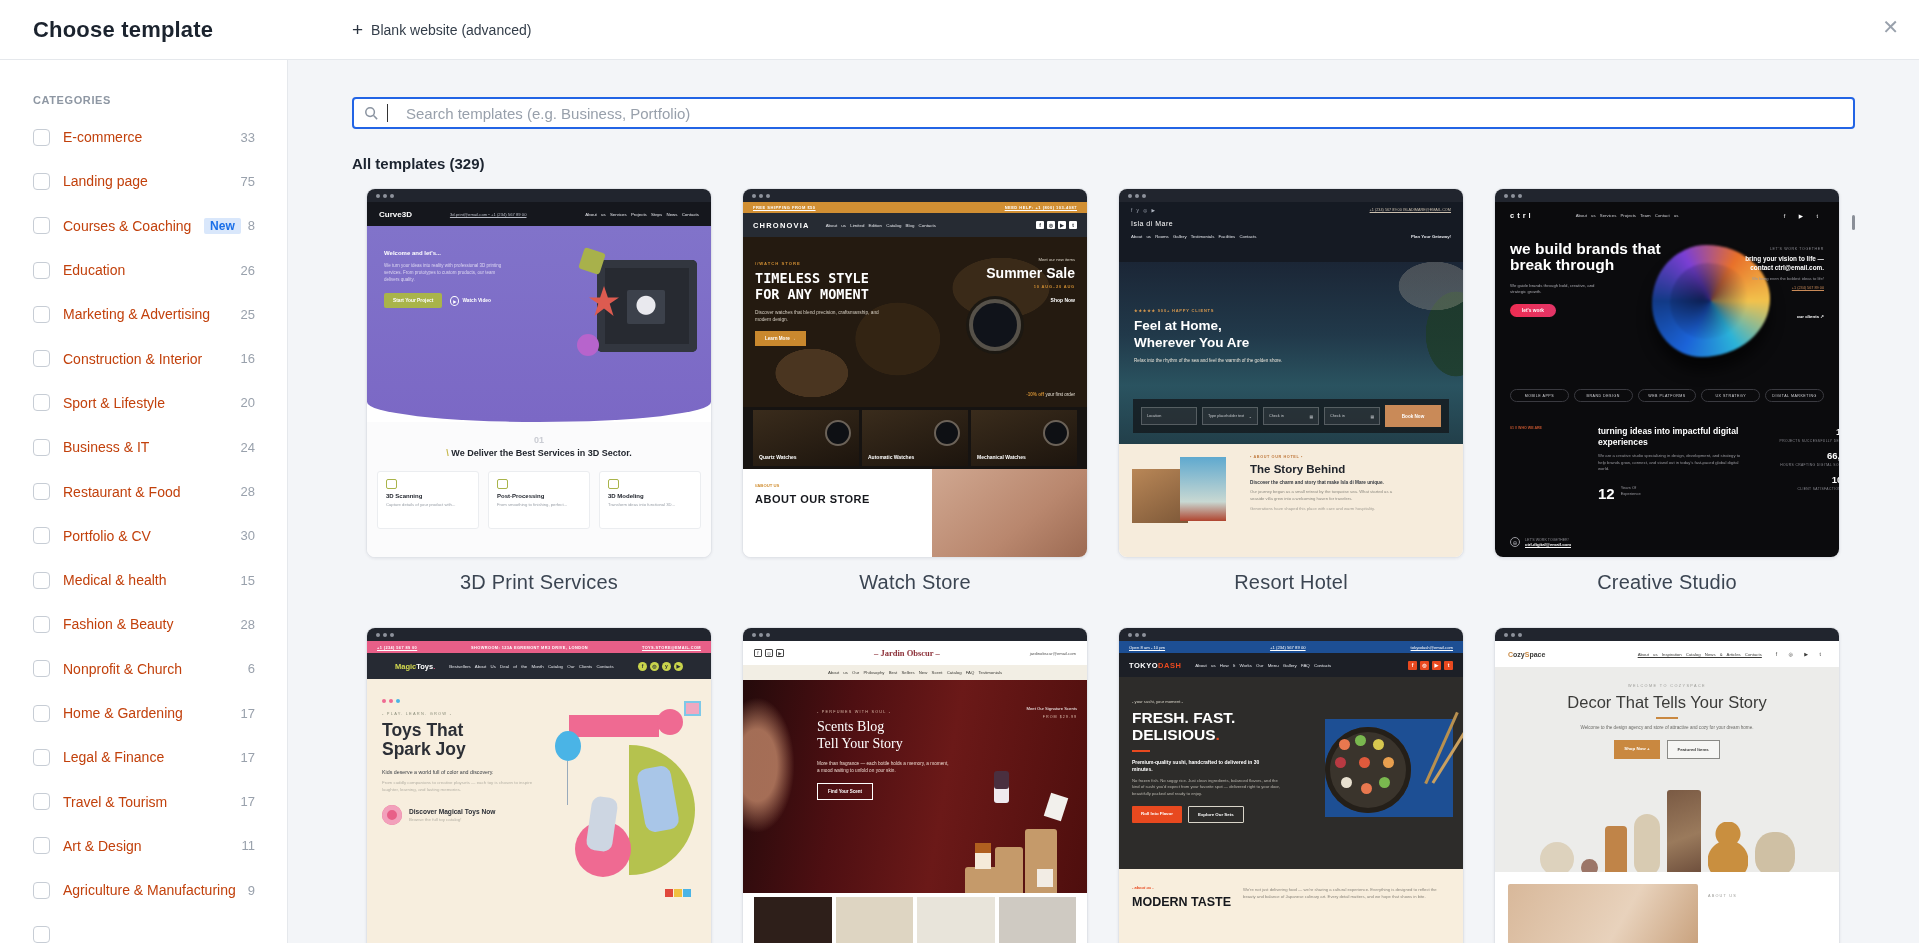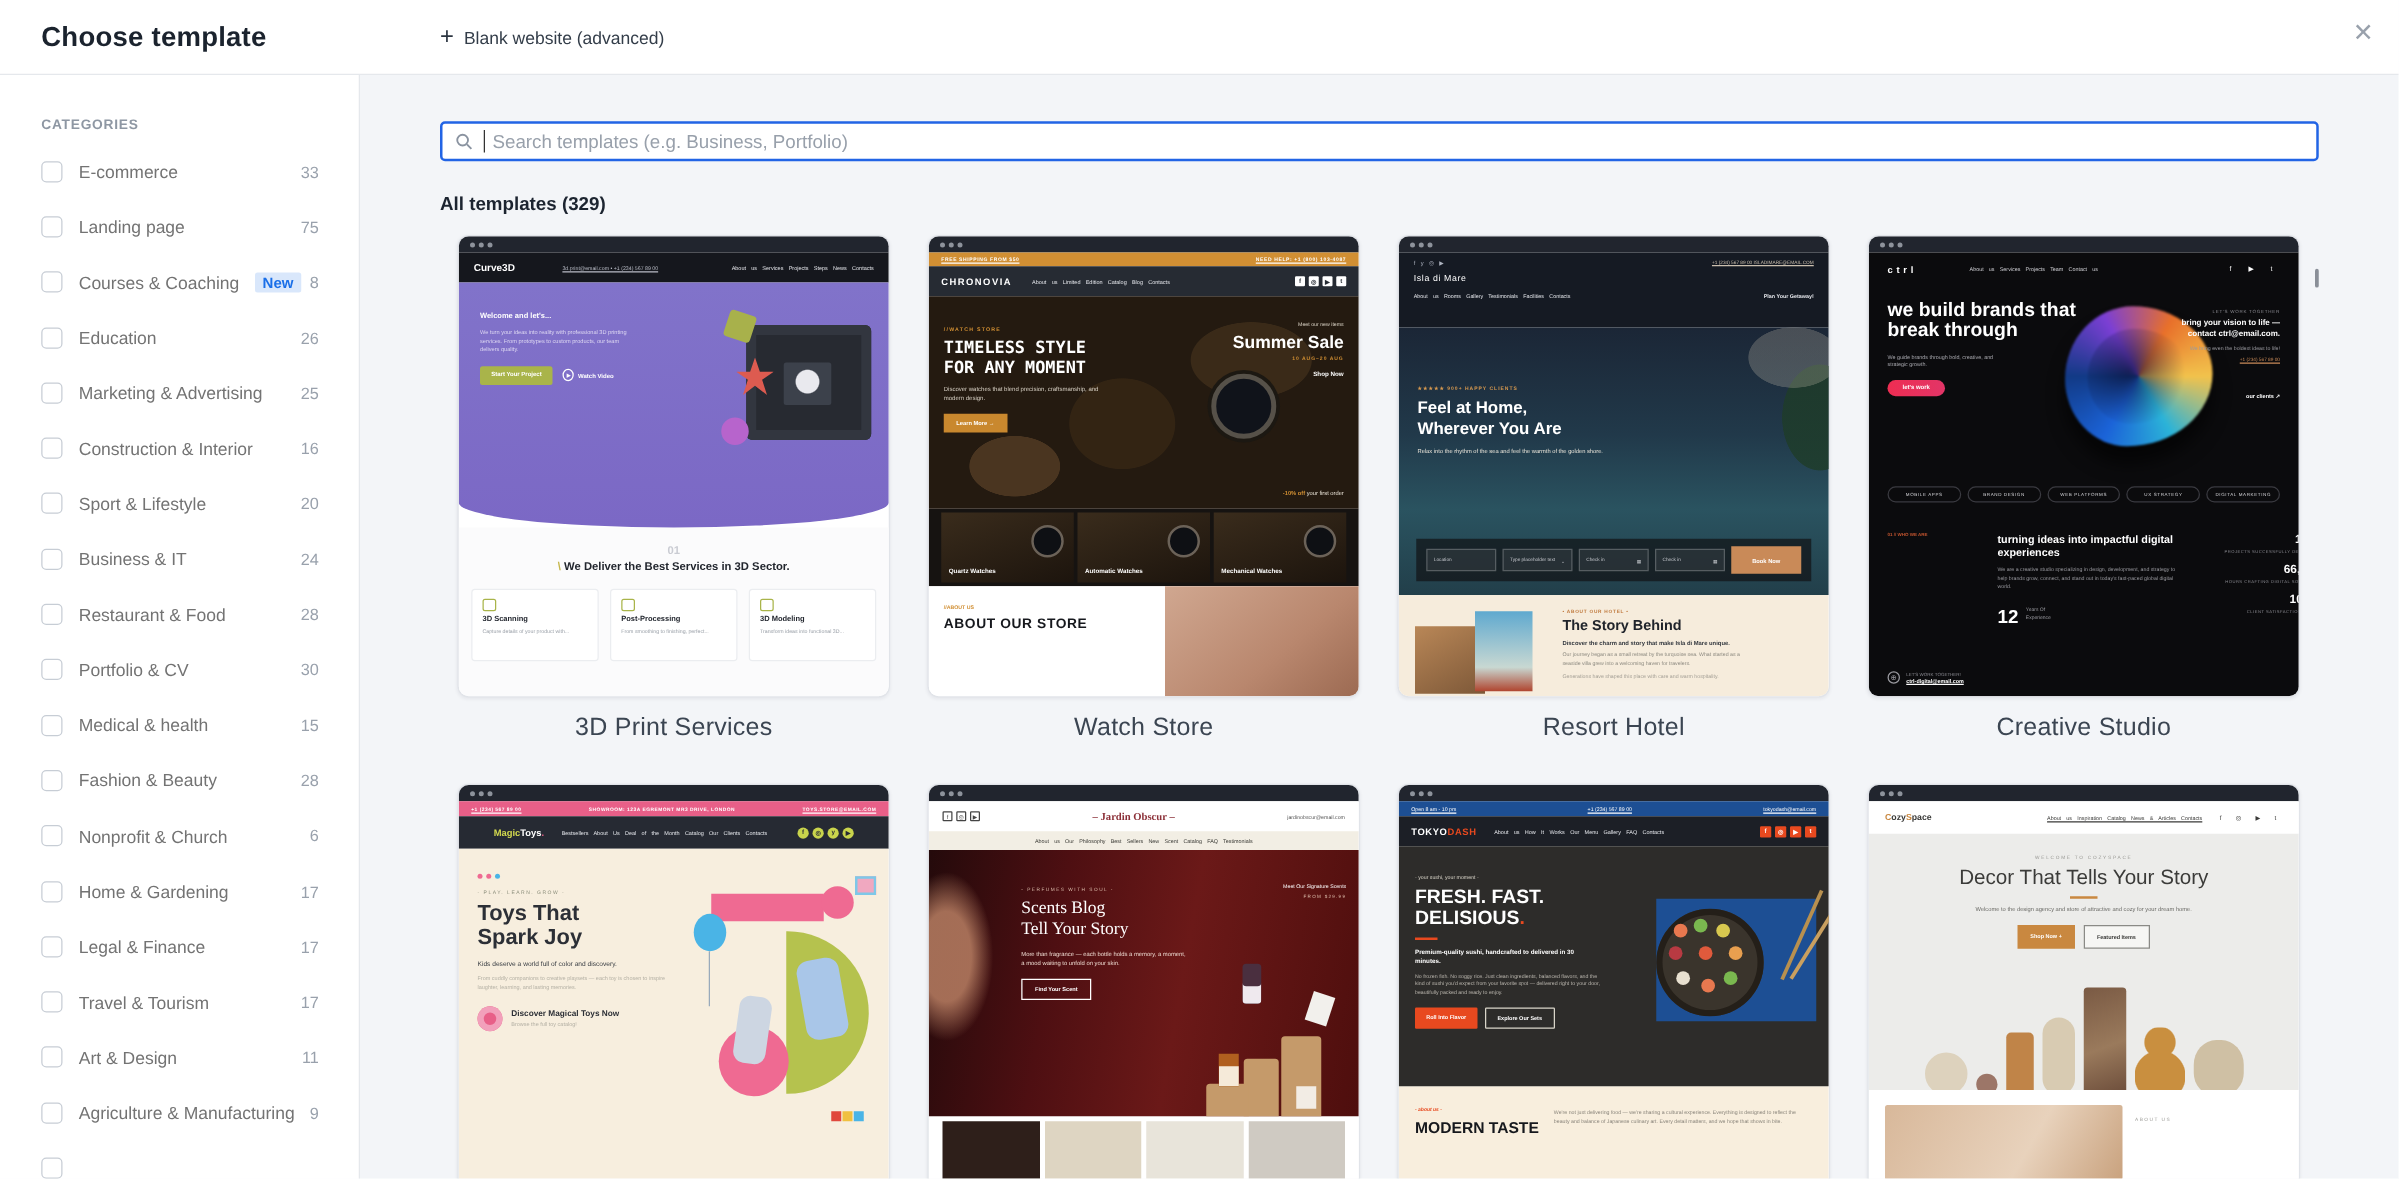--- a/index.html
+++ b/index.html
@@ -13,30 +13,30 @@
   .blank-btn { position:absolute; left:352px; display:flex; align-items:center; gap:8px; font-size:14px; color:#333d49; cursor:pointer; }
   .blank-btn .plus { font-size:19px; font-weight:400; color:#2b3440; line-height:1; }
   .close-x { position:absolute; right:20px; top:17px; font-size:20px; color:#99a1ac; cursor:pointer; line-height:1; }
 
   
   .bod { flex:1; display:flex; overflow:hidden; }
   aside { width:288px; flex:none; background:#fff; border-right:1px solid #e5e8ec; padding:34px 0 0 33px; }
   .cats-hd { font-size:11px; font-weight:700; letter-spacing:.6px; color:#8e97a3; margin-bottom:9px; }
   .cat-row { height:44.3px; display:flex; align-items:center; width:222px; cursor:pointer; }
   .cbx { width:17px; height:17px; border:1.5px solid #c7cdd5; border-radius:4px; background:#fff; flex:none; }
-  .cat-lab { font-size:14px; color:#737373; margin-left:13px; white-space:nowrap; }
+  .cat-lab { font-size:14px; color:#c2410c; margin-left:13px; white-space:nowrap; }
   .cat-spacer { flex:1; }
   .badge-new { font-size:12px; font-weight:700; color:#1a6fe8; background:#d9e7fb; padding:1px 6px; border-radius:2px; margin-right:7px; }
   .cat-count { font-size:13px; color:#99a1ac; }
 
   main { flex:1; background:#f3f5f8; position:relative; padding:37px 0 0 64px; overflow:hidden; }
   .search-wrap { width:1503px; height:32px; background:#fff; border:2px solid #2264e5; border-radius:4px; display:flex; align-items:center; padding:0 10px; }
   .search-wrap svg { flex:none; }
   .caret { width:1px; height:18px; background:#333; margin-left:8px; }
-  .search-input { border:none; outline:none; flex:1; font-size:15px; color:#1d4ed8; font-family:"Liberation Sans",sans-serif; margin-left:6px; background:transparent; }
+  .search-input { border:none; outline:none; flex:1; font-size:15px; color:#1d4ed8; font-family:"Liberation Sans",sans-serif; margin-left:18px; background:transparent; }
   .search-input::placeholder { color:#98a0ab; }
   .sec-title { margin:26px 0 0 0; font-size:15px; font-weight:700; color:#1c2430; }
 
   .grid { margin:16px 0 0 14px; display:grid; grid-template-columns:repeat(4,346px); column-gap:30px; row-gap:33px; }
   .card { width:346px; cursor:pointer; }
   .shot { height:370px; background:#fff; border:1px solid #e1e4e9; border-radius:9px; overflow:hidden; display:flex; flex-direction:column; box-shadow:0 1px 3px rgba(25,35,55,.07); }
   .chrome { height:13px; flex:none; background:#21252e; display:flex; align-items:center; gap:3px; padding:0 9px; }
   .chrome i { width:4px; height:4px; border-radius:50%; background:#8d929b; }
   .tname { text-align:center; margin-top:13px; font-size:20px; font-weight:300; color:#3b4552; letter-spacing:.2px; }
   .scroll-thumb { position:absolute; right:64px; top:155px; width:3px; height:15px; background:#8a8f98; border-radius:2px; }
@@ -107,21 +107,21 @@
   .t1-at { font-size:11px; font-weight:800; color:#16181d; letter-spacing:.5px; margin-top:5px; }
   .t1-aimg { flex:1; background:linear-gradient(140deg,#d0a790,#b9876e 60%,#9c6a52); }
 
   
   .t2-head { height:60px; flex:none; background:#151a23; color:#fff; padding:6px 12px 0; }
   .t2-r1 { display:flex; font-size:4.6px; color:#aeb4c0; gap:6px; }
   .t2-r1 .right { margin-left:auto; font-size:3.8px; color:#cbbfae; text-decoration:underline; }
   .t2-brand { font-size:7px; margin-top:7px; letter-spacing:.5px; }
   .t2-r3 { display:flex; margin-top:7px; font-size:4.3px; color:#e2e4e9; }
   .t2-r3 .cta { margin-left:auto; font-weight:700; }
-  .t2-hero { height:214px; flex:none; position:relative; color:#fff; padding:46px 0 0 15px;
+  .t2-hero { height:182px; flex:none; position:relative; color:#fff; padding:46px 0 0 15px;
     background:linear-gradient(180deg,#1b2636 0%,#21394a 40%,#2a5360 68%,#223f4a 100%); }
   .t2-hero::before { content:""; position:absolute; right:0; top:0; width:140px; height:120px;
     background:radial-gradient(60px 40px at 80% 20%, rgba(210,200,180,.25) 0 60%, transparent 61%),
                radial-gradient(50px 70px at 95% 60%, rgba(30,60,40,.8) 0 60%, transparent 61%); }
   .t2-kick { font-size:4px; color:#d99a4f; font-weight:700; letter-spacing:.8px; }
   .t2-title { font-size:13.5px; font-weight:600; line-height:1.25; margin-top:5px; }
   .t2-body { font-size:4.6px; color:#e9e4d9; margin-top:6px; }
   .t2-book { position:absolute; left:14px; right:14px; bottom:11px; height:34px; background:rgba(18,20,22,.72); display:flex; align-items:center; gap:5px; padding:0 8px; }
   .t2-field { flex:1; height:18px; background:rgba(255,255,255,.07); border:1px solid rgba(255,255,255,.22); color:#c3c6cb; font-size:3.8px; display:flex; align-items:center; justify-content:space-between; padding:0 5px; }
   .t2-bcta { width:56px; height:22px; background:#c98a58; color:#fff; font-size:4.6px; font-weight:700; display:flex; align-items:center; justify-content:center; }

